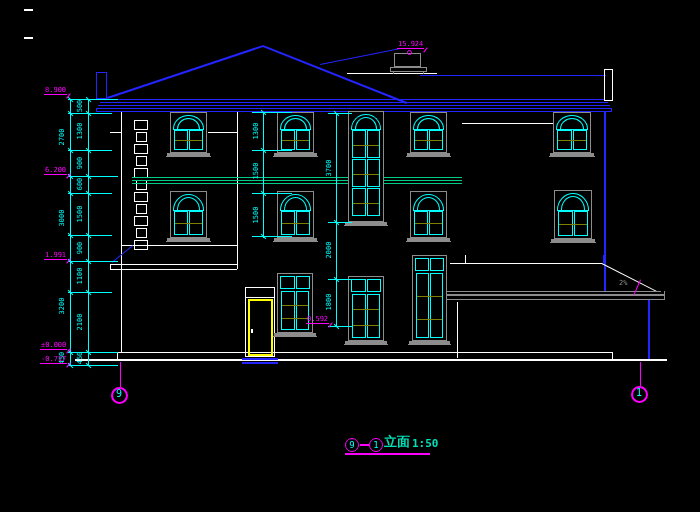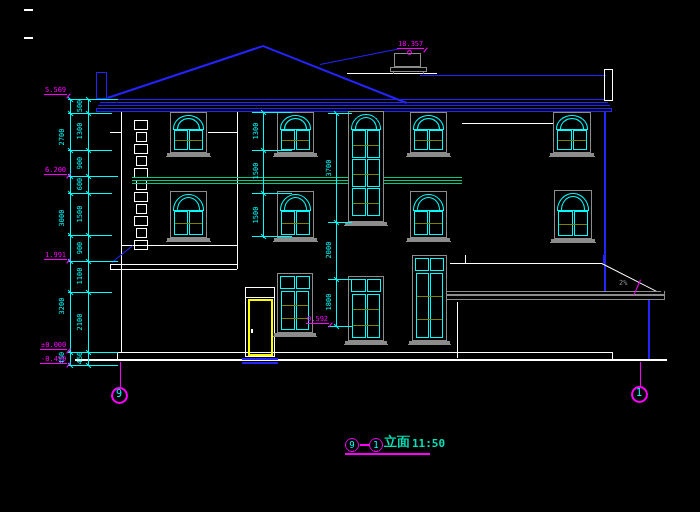--- a/index.html
+++ b/index.html
@@ -37,37 +37,37 @@
   <span class="t dimv" style="left:65px;top:354px">450</span>
 
   <span class="t dimv" style="left:241px;top:127px">1300</span>
   <span class="t dimv" style="left:241px;top:167px">1500</span>
   <span class="t dimv" style="left:241px;top:211px">1500</span>
 
   <span class="t dimv" style="left:314px;top:164px">3700</span>
   <span class="t dimv" style="left:314px;top:246px">2000</span>
   <span class="t dimv" style="left:314px;top:298px">1800</span>
 
-  <span class="t lvl" style="left:44px;top:86px">5.569</span>
+  <span class="t lvl" style="left:44px;top:86px">8.900</span>
   <span class="t lvl" style="left:44px;top:166px">6.200</span>
   <span class="t lvl" style="left:44px;top:251px">1.991</span>
   <span class="t lvl" style="left:40px;top:341px">±0.000</span>
-  <span class="t lvl" style="left:40px;top:355px">-0.450</span>
+  <span class="t lvl" style="left:40px;top:355px">-0.717</span>
   <span class="t lvl" style="left:306px;top:315px">0.592</span>
-  <span class="t lvl" style="left:397px;top:40px">18.357</span>
+  <span class="t lvl" style="left:397px;top:40px">15.924</span>
 
   <span class="t pct" style="left:619px;top:279px">2%</span>
 
   <span class="t bubble" style="left:111px;top:390px">9</span>
   <span class="t bubble" style="left:631px;top:389px">1</span>
 
   <span class="t tbubble" style="left:345px;top:441px">9</span>
   <span class="t tbubble" style="left:369px;top:441px">1</span>
   <span class="t ttl" style="left:384px;top:438px">立面</span>
-  <span class="t ttls" style="left:412px;top:440px">11:50</span>
+  <span class="t ttls" style="left:412px;top:440px">1:50</span>
 
 <div style="position: absolute; left: 75px; top: 359px; width: 592px; height: 2px; background: rgb(255, 255, 255);"></div>
     <div style="position: absolute; left: 117px; top: 352px; width: 495px; height: 1px; background: rgb(255, 255, 255);"></div>
     <div style="position: absolute; left: 117px; top: 352px; width: 1px; height: 7px; background: rgb(255, 255, 255);"></div>
     <div style="position: absolute; left: 612px; top: 352px; width: 1px; height: 7px; background: rgb(255, 255, 255);"></div>
     <div style="position: absolute; left: 121px; top: 112px; width: 1px; height: 240px; background: rgb(255, 255, 255);"></div>
     <div style="position: absolute; left: 604px; top: 112px; width: 2px; height: 180px; background: rgb(36, 36, 255);"></div>
     <div style="position: absolute; left: 237px; top: 112px; width: 1px; height: 152px; background: rgb(255, 255, 255);"></div>
     <div style="position: absolute; left: 208px; top: 132px; width: 29px; height: 1px; background: rgb(255, 255, 255);"></div>
     <div style="position: absolute; left: 110px; top: 132px; width: 11px; height: 1px; background: rgb(255, 255, 255);"></div>

